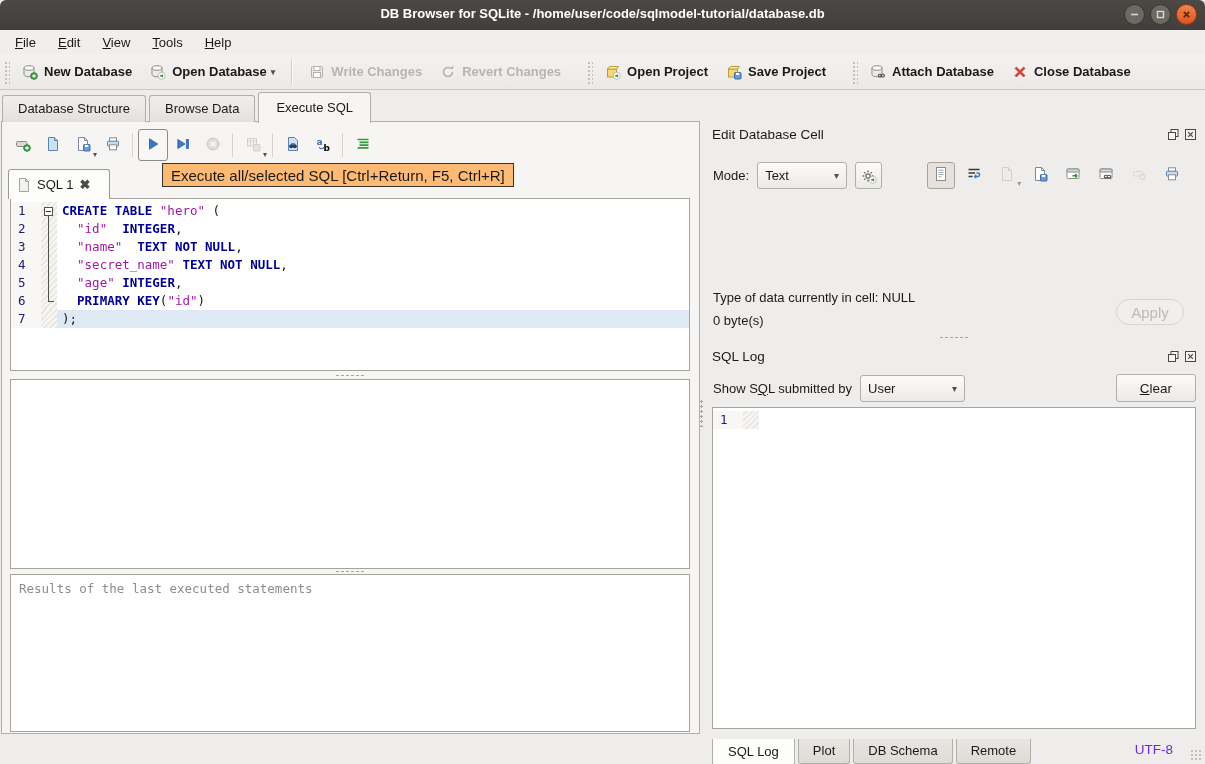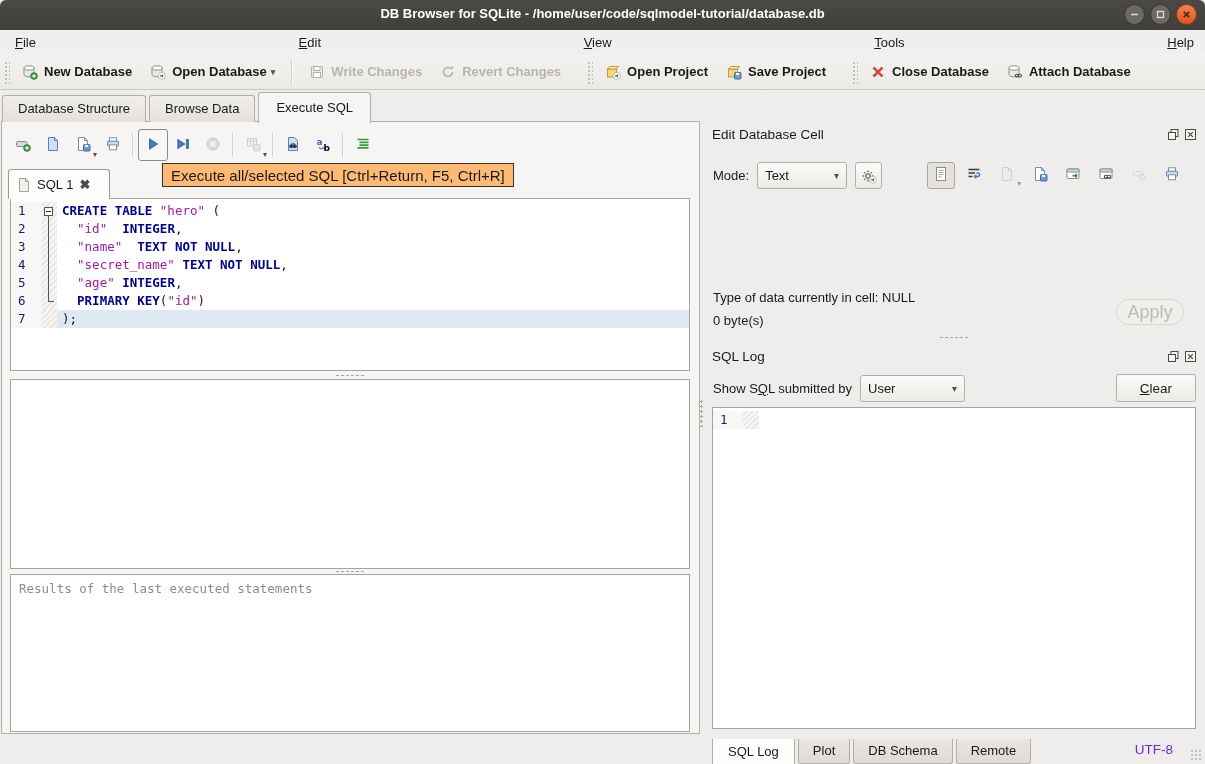--- a/index.html
+++ b/index.html
@@ -14,21 +14,21 @@
   .titlebar .title { position:absolute; left:0; right:0; top:6px; text-align:center;
     color:#fff; font-weight:bold; font-size:13px; }
   .winbtns { position:absolute; right:8px; top:4px; display:flex; gap:5px; }
   .wbtn { width:21px; height:21px; border-radius:50%; display:flex; align-items:center;
     justify-content:center; background:#6b6961; border:1px solid #35342f; }
   .wbtn.close { background:linear-gradient(#f08552,#dd5420); border-color:#9c3a10; }
   .wbtn svg { display:block; }
 
   
   .menubar { position:absolute; left:0; top:30px; width:100%; height:24px;
-    background:#f1efed; display:flex; align-items:center; padding-left:4px;justify-content:space-between; }
+    background:#f1efed; display:flex; align-items:center; padding-left:4px; }
   .menu-item { padding:3px 11px; cursor:default; }
   .menu-item u { text-decoration:underline; }
 
   
   .toolbar { position:absolute; left:0; top:54px; width:100%; height:36px;
     background:linear-gradient(#f4f2f0,#eceae7); border-bottom:1px solid #cbc7c2;
     display:flex; align-items:center; }
   .grip { width:7px; height:24px; margin:0 3px;
     background-image:radial-gradient(#c3c0ba 1px, rgba(0,0,0,0) 1.1px);
     background-size:4px 4px; background-position:1px 1px; }
@@ -112,21 +112,21 @@
   .flat.disabled svg { filter:grayscale(1) opacity(.5); }
   .flat .caret-mini { position:absolute; right:0; bottom:1px; font-size:8px; color:#9a978f; }
 
   .cell-edit { position:absolute; left:11px; top:80px; width:478px; height:74px;
     background:#fff; border:1px solid #a7a39d; }
   .cell-gutter { position:absolute; left:0; top:0; bottom:0; width:57px; background:#ece8e0; }
   .cell-null { padding:3px 0 0 5px; font-size:13.5px; color:#0b0b0b; }
 
   .apply-btn { position:absolute; left:413px; top:177px; width:68px; height:26px;
     background:#f1efec; border:1px solid #d9d6d1; border-radius:13px; color:#bdbab5;
-    font-size:18px; display:flex; align-items:center; justify-content:center; }
+    font-size:15px; display:flex; align-items:center; justify-content:center; }
   .clear-btn { position:absolute; left:413px; top:252px; width:80px; height:28px;
     font-size:13.5px; display:flex; align-items:center; justify-content:center; }
 
   .dock-hsplit { position:absolute; left:0; width:100%; height:6px; display:flex; align-items:center; justify-content:center; }
   .dock-hsplit::before { content:""; width:30px; height:3px;
     background-image:radial-gradient(#a9a6a0 1px, rgba(0,0,0,0) 1.1px); background-size:5px 3px; }
 
   .log-editor { position:absolute; left:9px; top:285px; width:484px; height:322px;
     background:#fff; border:1px solid #a7a39d; }
 
@@ -229,32 +229,32 @@
             <rect x="2.5" y="5" width="9" height="8" fill="#f5d87a" stroke="#c09a3e"></rect>
             <path d="M2.5 5l2-2.5h9l-2 2.5z" fill="#fbe9ad" stroke="#c09a3e"></path>
             <rect x="8.5" y="8.5" width="6.5" height="6.5" rx="0.8" fill="#6f9bd1" stroke="#3c6ca8"></rect>
             <rect x="10" y="8.8" width="3.2" height="2.2" fill="#fff"></rect>
           </svg></span>
       <span>Save Project</span>
     </div>
     <div class="grip" style="margin-left:16px;"></div>
     <div class="tbtn">
       <span class="ic"><svg width="16" height="16" viewBox="0 0 16 16">
-            <path d="M3 4.4L4.4 3 8 6.6 11.6 3 13 4.4 9.4 8l3.6 3.6-1.4 1.4L8 9.4 4.4 13 3 11.6 6.6 8z" fill="#d9453a" stroke="#a8302a" stroke-width="0.6"></path>
-          </svg></span>
-      <span>Close Database</span>
-    </div>
-    <div class="tbtn">
-      <span class="ic"><svg width="16" height="16" viewBox="0 0 16 16">
             <path d="M2 4v6.5c0 1.3 2.3 2.3 5 2.3s5-1 5-2.3V4" fill="#eceae6" stroke="#918d87"></path>
             <ellipse cx="7" cy="4" rx="5" ry="2.2" fill="#fbfaf9" stroke="#918d87"></ellipse>
             <rect x="8.3" y="10.3" width="3.4" height="2.6" rx="1.3" fill="none" stroke="#55524d" stroke-width="1.1"></rect>
             <rect x="11" y="10.3" width="3.4" height="2.6" rx="1.3" fill="none" stroke="#55524d" stroke-width="1.1"></rect>
           </svg></span>
       <span>Attach Database</span>
+    </div>
+    <div class="tbtn">
+      <span class="ic"><svg width="16" height="16" viewBox="0 0 16 16">
+            <path d="M3 4.4L4.4 3 8 6.6 11.6 3 13 4.4 9.4 8l3.6 3.6-1.4 1.4L8 9.4 4.4 13 3 11.6 6.6 8z" fill="#d9453a" stroke="#a8302a" stroke-width="0.6"></path>
+          </svg></span>
+      <span>Close Database</span>
     </div>
   </div>
 
   <div class="main-left">
     <div class="tabrow">
       <div class="tab">Database Structure</div>
       <div class="tab">Browse Data</div>
       <div class="tab active">Execute SQL</div>
     </div>
 

